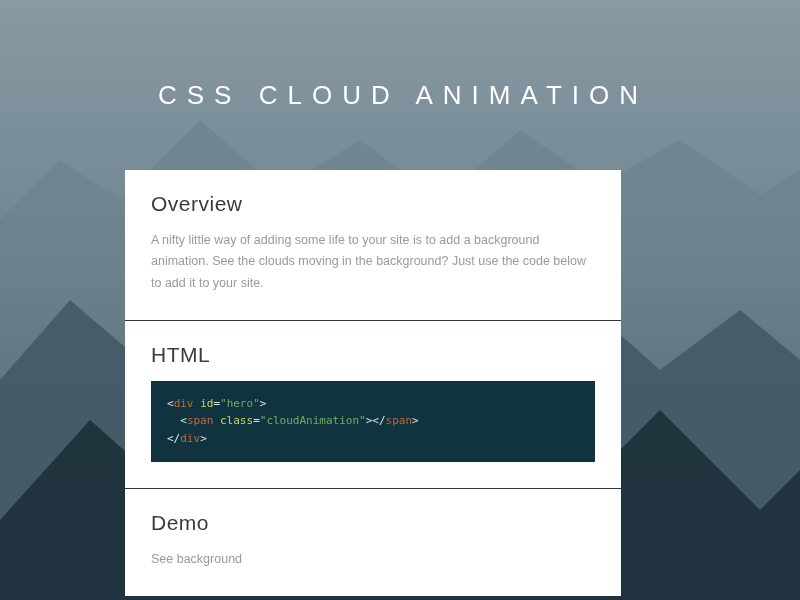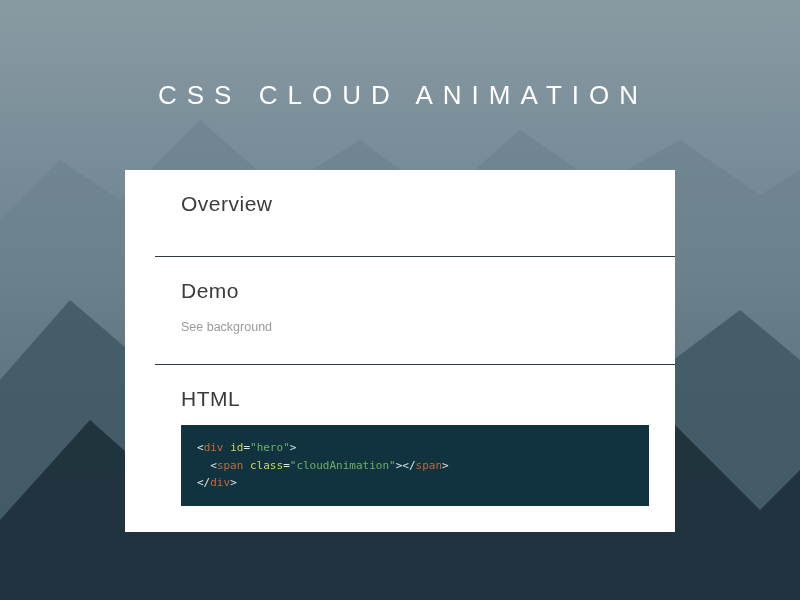--- a/index.html
+++ b/index.html
@@ -17,23 +17,22 @@
   position: absolute; top: 80px; left: 6px; right: 0;
   text-align: center;
   color: #fff;
   font-size: 26px;
   letter-spacing: 10px;
   font-weight: 400;
   font-family: "Arial Narrow", Arial, sans-serif;
   text-transform: uppercase;
 }
 .container {
-  position: absolute; top: 170px; left: 125px; width: 550px;
+  position: absolute; top: 170px; left: 125px; width: 496px;
   background: #fff;
-  padding-left: 30px;
 }
 .card {
   padding: 22px 26px 26px 26px;
   border-bottom: 1px solid #2b3a42;
 }
 .card:last-child { border-bottom: none; }
 .card h2 {
   font-family: "Arial Narrow", Arial, sans-serif;
   font-weight: 400;
   font-size: 21px;
@@ -72,27 +71,28 @@
     <polygon points="0,520 90,420 180,500 280,390 370,500 470,400 560,510 660,410 760,510 800,470 800,600 0,600" fill="#1f323c" opacity="0.95"></polygon>
   </svg>
 </div>
 
 <h1 class="page-title">CSS CLOUD ANIMATION</h1>
 
 <div class="container">
 
   <section class="card">
     <h2>Overview</h2>
-  </section>
-
-  <section class="card">
-    <h2>Demo</h2>
-    <p>See background</p>
+    <p>A nifty little way of adding some life to your site is to add a background animation. See the clouds moving in the background? Just use the code below to add it to your site.</p>
   </section>
 
   <section class="card">
     <h2>HTML</h2>
     <div class="codeblock"><span class="bracket">&lt;</span><span class="tag">div</span> <span class="attr">id</span><span class="eq">=</span><span class="string">"<span>hero</span>"</span><span class="bracket">&gt;</span>
   <span class="bracket">&lt;</span><span class="tag">span</span> <span class="attr">class</span><span class="eq">=</span><span class="string">"<span>cloudAnimation</span>"</span><span class="bracket">&gt;&lt;/</span><span class="tag">span</span><span class="bracket">&gt;</span>
 <span class="bracket">&lt;/</span><span class="tag">div</span><span class="bracket">&gt;</span></div>
   </section>
 
+  <section class="card">
+    <h2>Demo</h2>
+    <p>See background</p>
+  </section>
+
 </div>
 
 </body></html>

